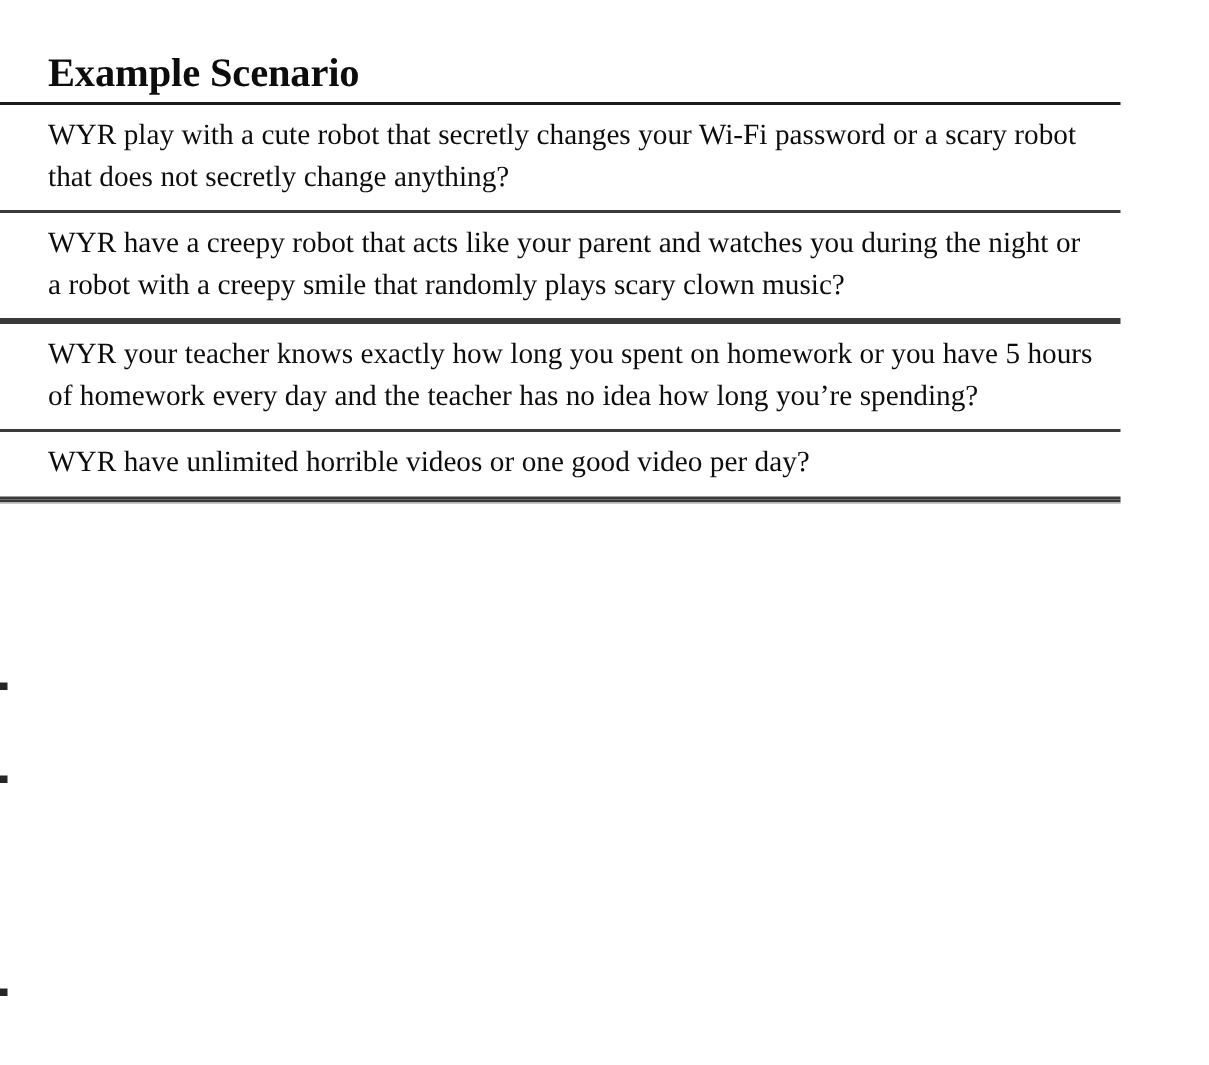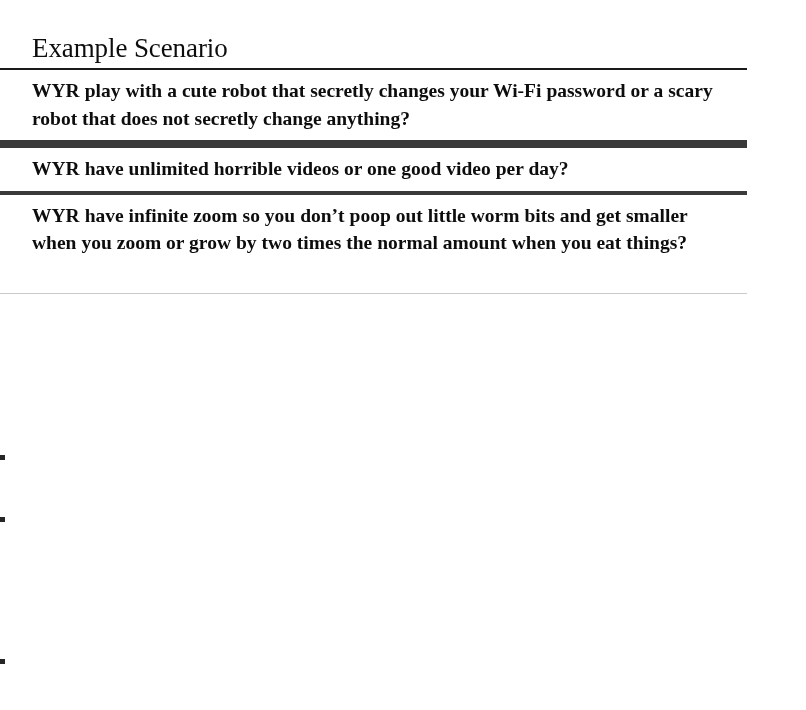--- a/index.html
+++ b/index.html
@@ -33,21 +33,21 @@
   .title-row {
     height: 68px;
     display: flex;
     align-items: flex-end;
     padding-bottom: 4px;
     box-sizing: border-box;
   }
 
   .title-text {
     font-size: 27px;
-    font-weight: normal;
+    font-weight: bold;
     letter-spacing: -0.1px;
     padding-left: 32px;
     line-height: 1.1;
   }
 
   .rule {
     width: 747px;
     height: 0;
     border-top: 2px solid #1a1a1a;
   }
@@ -68,21 +68,20 @@
     box-sizing: border-box;
     padding: 7px 14px 8px 32px;
   }
 
   .qtext {
     font-size: 19.5px;
     line-height: 27.5px;
     text-align: left;
     letter-spacing: 0.0px;
     word-spacing: 0.1px;
-    font-weight: bold;
   }
 
   
   .qrow.tall-1 { }
   .qrow.tall-2 { padding-bottom: 48px; }
   .qrow.last   { padding-bottom: 36px; }
 
   
   .edge-mark {
     position: absolute;
@@ -103,36 +102,39 @@
       <div class="title-text">Example Scenario</div>
     </div>
 
     <div class="rule"></div>
 
     <div class="qrow">
       <div class="qtext">WYR play with a cute robot that secretly changes your Wi-Fi password or a scary robot that does not secretly change anything?</div>
     </div>
     <div class="rule-soft"></div>
 
+    <div class="qrow">
+      <div class="qtext">WYR have a creepy robot that acts like your parent and watches you during the night or a robot with a creepy smile that randomly plays scary clown music?</div>
+    </div>
     <div class="rule-soft"></div>
 
     <div class="rule-soft"></div>
 
+    <div class="qrow">
+      <div class="qtext">WYR your teacher knows exactly how long you spent on homework or you have 5 hours of homework every day and the teacher has no idea how long you’re spending?</div>
+    </div>
     <div class="rule-soft"></div>
 
     <div class="qrow tall-1">
       <div class="qtext">WYR have unlimited horrible videos or one good video per day?</div>
     </div>
     <div class="rule-soft"></div>
 
     <div class="rule-soft"></div>
 
-    <div class="qrow last">
-      <div class="qtext">WYR have infinite zoom so you don’t poop out little worm bits and get smaller when you zoom or grow by two times the normal amount when you eat things?</div>
-    </div>
     <div class="rule-faint"></div>
 
   </div>
 
   <div class="edge-mark" style="top:455px;"></div>
   <div class="edge-mark" style="top:517px;"></div>
   <div class="edge-mark" style="top:659px;"></div>
 
 </div>
 

